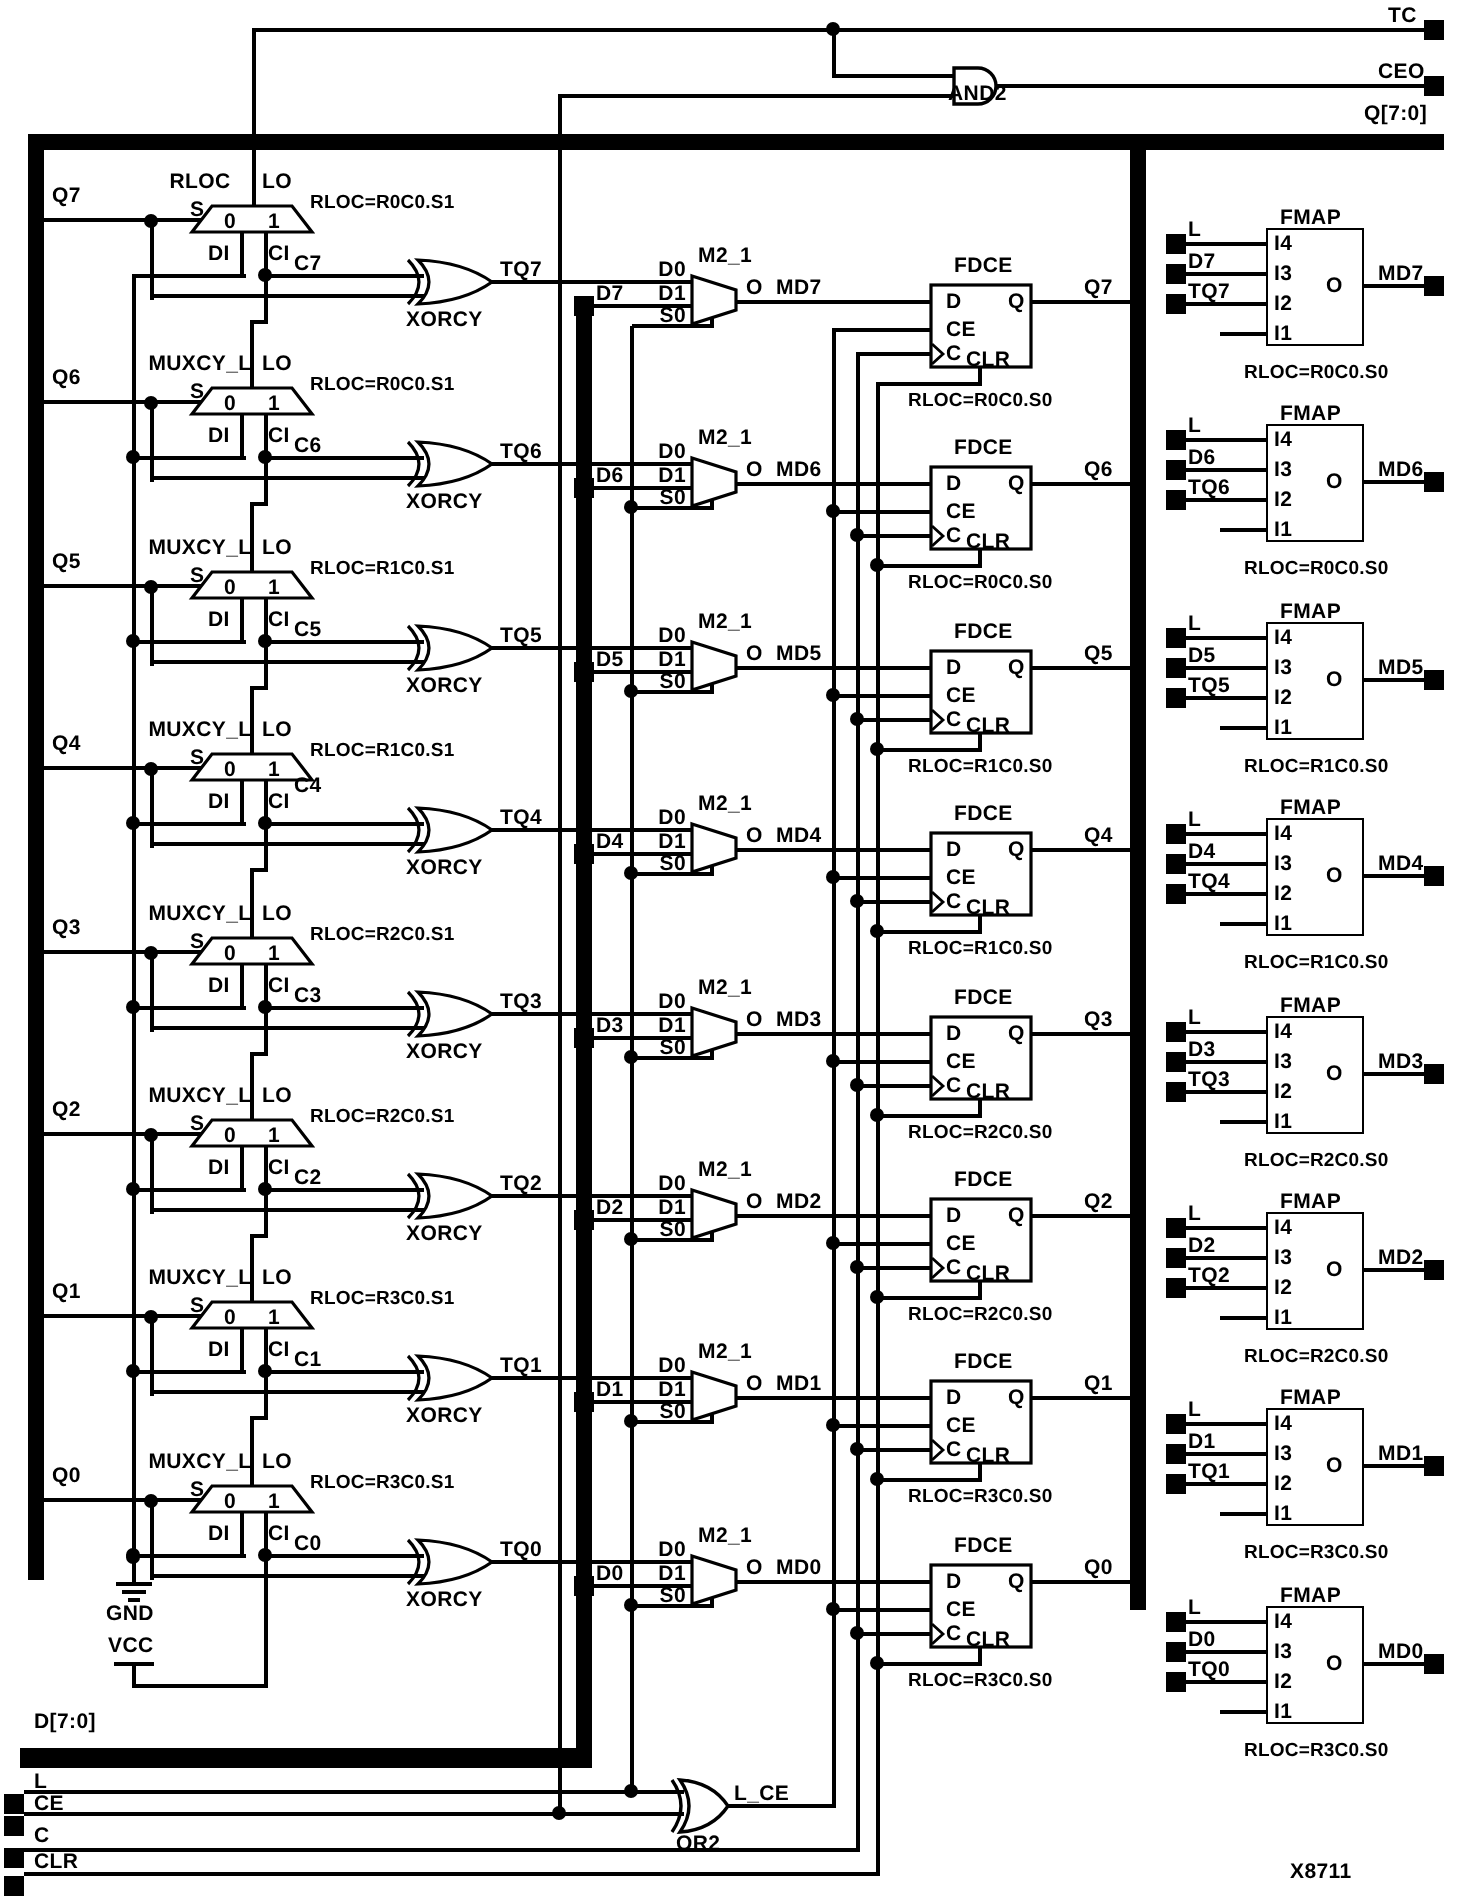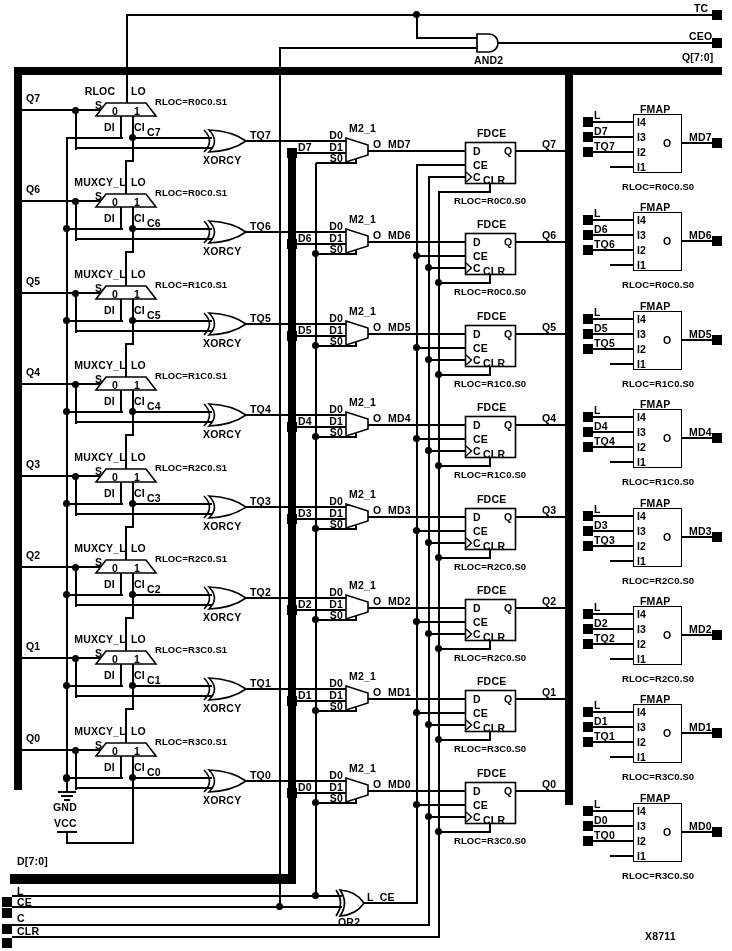--- a/index.html
+++ b/index.html
@@ -28,21 +28,21 @@
   <div class="dot" style="left:413px;top:11px"></div>
   <div class="w" style="left:416px;top:14px;width:2px;height:25px"></div>
   <div class="w" style="left:416px;top:37px;width:61px;height:2px"></div>
   <div class="w" style="left:279px;top:47px;width:198px;height:2px"></div>
   <div class="w" style="left:279px;top:47px;width:2px;height:862px"></div>
   <div class="w" style="left:497px;top:42px;width:215px;height:2px"></div>
   <div class="sq" style="left:712px;top:10px"></div>
   <div class="sq" style="left:712px;top:38px"></div>
   <div class="lbl" style="left:694px;top:3px">TC</div>
   <div class="lbl" style="left:689px;top:31px">CEO</div>
-  <div class="lbl" style="left:474px;top:55px">AND2</div>
+  <div class="lbl" style="left:474px;top:42px">AND2</div>
   <div class="lbl" style="left:682px;top:52px">Q[7:0]</div>
 
   <div class="bar" style="left:14px;top:67px;width:708px;height:8px"></div>
   <div class="bar" style="left:14px;top:67px;width:8px;height:723px"></div>
   <div class="bar" style="left:565px;top:67px;width:8px;height:738px"></div>
   <div class="bar" style="left:288px;top:150px;width:8px;height:734px"></div>
   <div class="bar" style="left:10px;top:874px;width:286px;height:10px"></div>
   <div class="lbl" style="left:17px;top:856px">D[7:0]</div>
 
   <div class="w" style="left:315px;top:163px;width:2px;height:735px"></div>
@@ -341,21 +341,21 @@
 
       <div class="lbl" style="left:26px;top:13px">Q4</div>
       <div class="lbl ctr" style="left:70px;top:6px;width:60px">MUXCY_L</div>
       <div class="lbl" style="left:131px;top:6px">LO</div>
       <div class="lbl" style="left:95px;top:20px">S</div>
       <div class="lbl" style="left:112px;top:26px">0</div>
       <div class="lbl" style="left:134px;top:26px">1</div>
       <div class="lbl rloc" style="left:155px;top:17px">RLOC=R1C0.S1</div>
       <div class="lbl" style="left:104px;top:42px">DI</div>
       <div class="lbl" style="left:134px;top:42px">CI</div>
-      <div class="lbl" style="left:147px;top:47px">C4</div>
+      <div class="lbl" style="left:147px;top:34px">C4</div>
       <div class="lbl" style="left:203px;top:75px">XORCY</div>
       <div class="lbl" style="left:250px;top:50px">TQ4</div>
       <div class="lbl" style="left:349px;top:43px">M2_1</div>
       <div class="lbl rgt" style="left:327px;top:50px;width:16px">D0</div>
       <div class="lbl rgt" style="left:327px;top:62px;width:16px">D1</div>
       <div class="lbl rgt" style="left:327px;top:73px;width:16px">S0</div>
       <div class="lbl" style="left:373px;top:59px">O</div>
       <div class="lbl" style="left:388px;top:59px">MD4</div>
       <div class="lbl" style="left:298px;top:62px">D4</div>
       <div class="lbl" style="left:477px;top:48px">FDCE</div>

